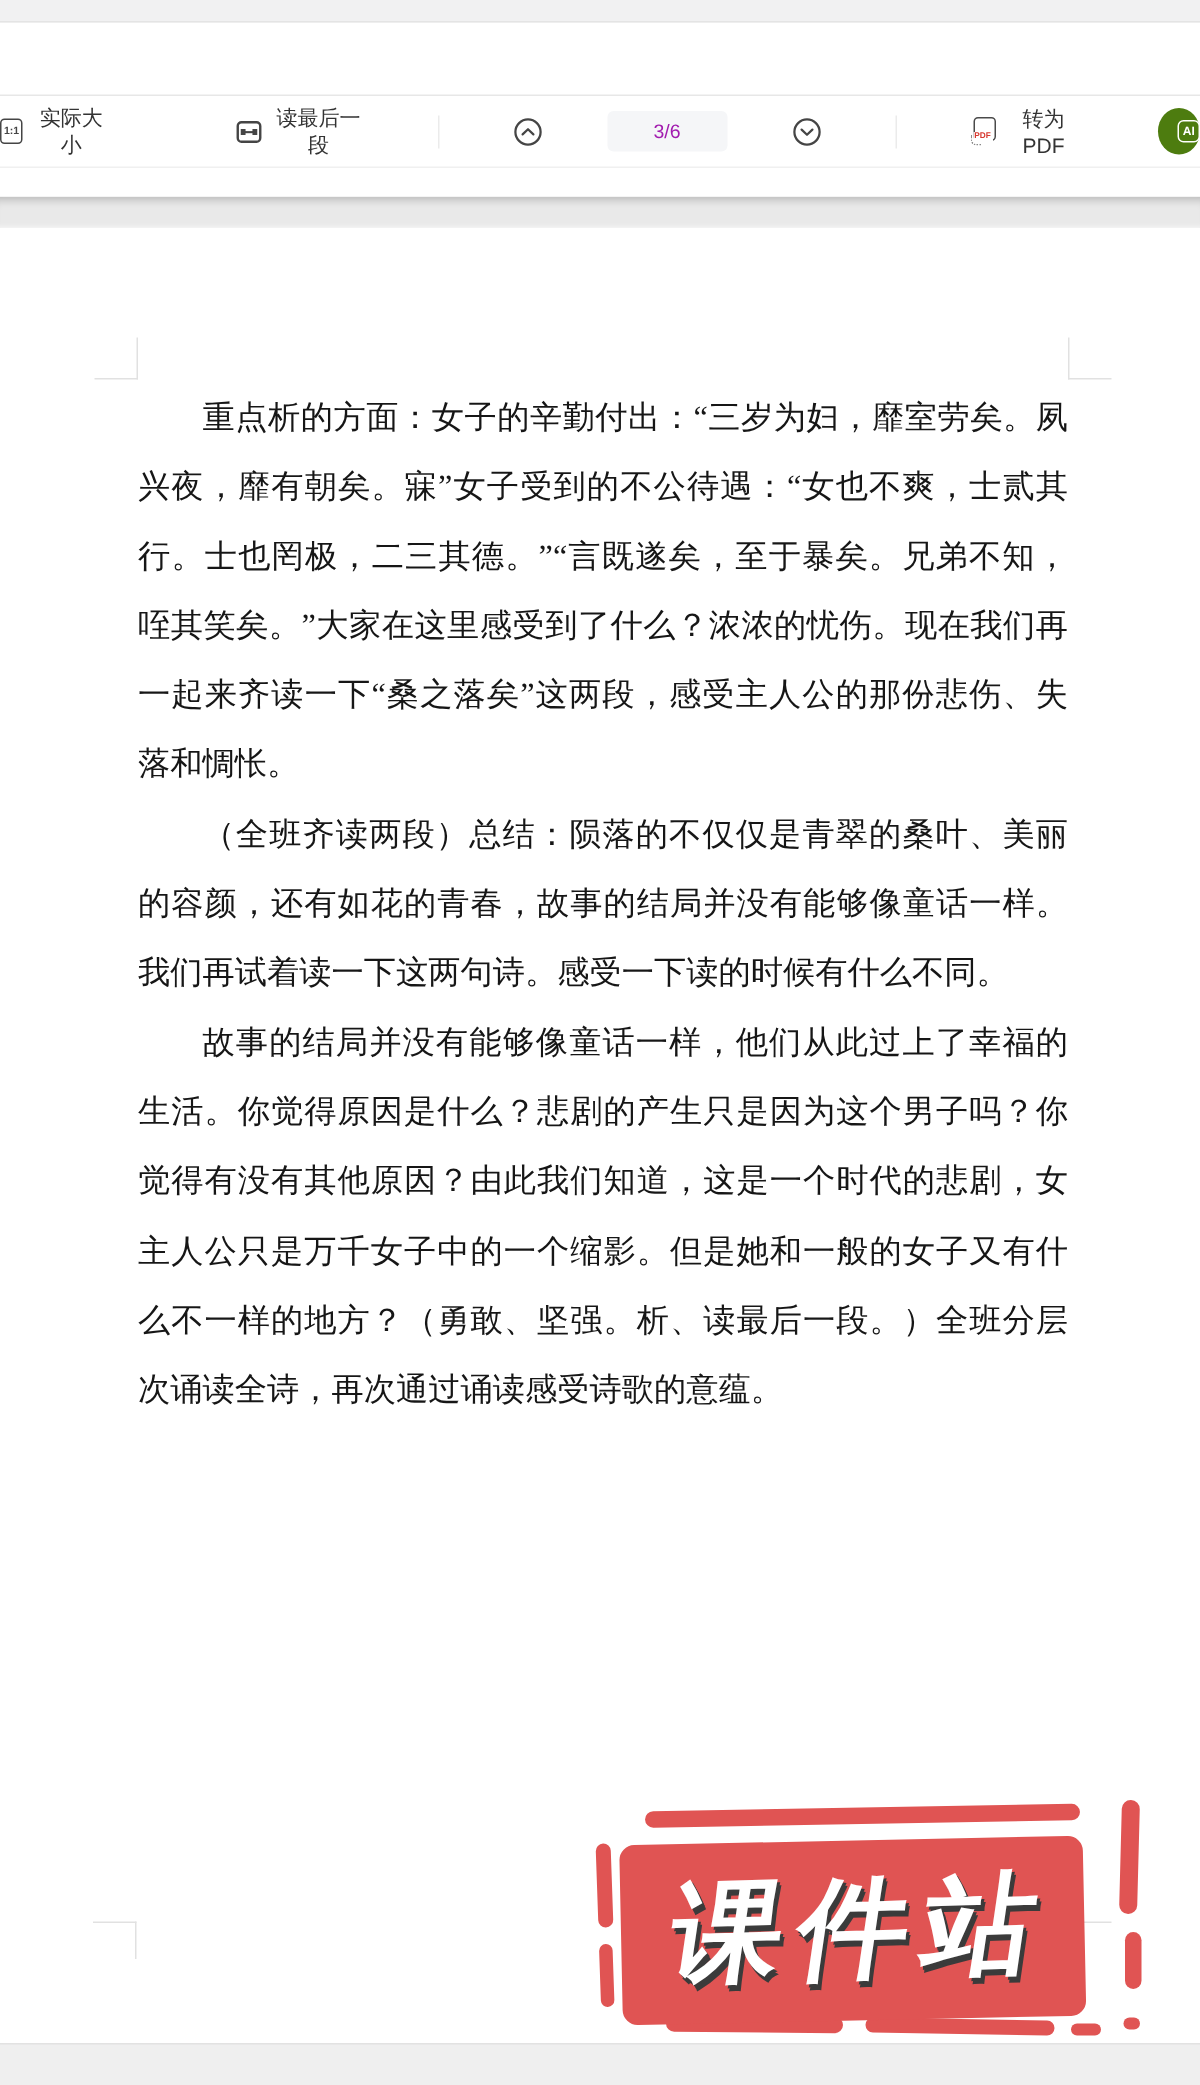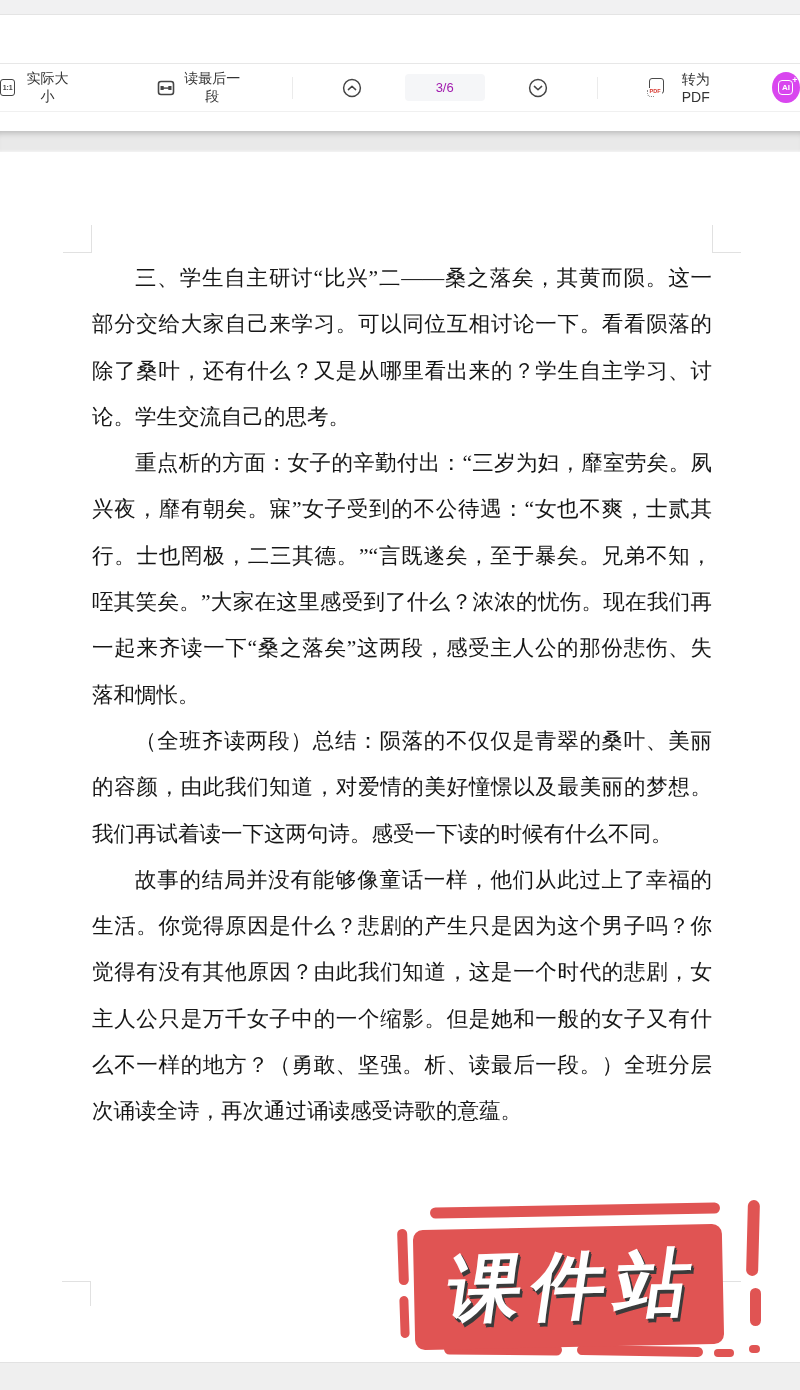--- a/index.html
+++ b/index.html
@@ -40,23 +40,23 @@
   }
   .pdf-icon .curl {
     position:absolute; left:0; bottom:0; width:7px; height:7px;
     border-left:1.5px dotted #8a8a8a; border-bottom:1.5px dotted #8a8a8a; border-bottom-left-radius:4px;
   }
   .pdf-icon .pdf-tag {
     position:absolute; left:2px; bottom:3px; font-size:5.5px; font-weight:bold;
     color:#d7382f; background:#fff; padding:0 1px; letter-spacing:0;
   }
   .ai-btn {
-    width:31px; height:31px; border-radius:50%; background:#d946ef; border:none;
+    width:31px; height:31px; border-radius:50%; background:#4d7c0f; border:none;
     margin-left:18px; cursor:pointer; position:relative;
-    display:flex; align-items:center; justify-content:center;
+    display:flex; align-items:center; justify-content:flex-end;
   }
   .ai-inner {
     width:15px; height:15px; border:1.4px solid #fff; border-radius:4px;
     color:#fff; font-size:8px; font-weight:bold;
     display:flex; align-items:center; justify-content:center; position:relative;
   }
   .ai-inner::after { content:"+"; position:absolute; top:-6px; right:-5px;
     font-size:9px; font-weight:bold; color:#fff; }
   
   .page-gap {
@@ -172,23 +172,22 @@
   <div class="page-gap"></div>
 
   <div class="doc-page"></div>
 
   <span class="corner tl"></span>
   <span class="corner tr"></span>
   <span class="corner bl"></span>
   <span class="corner br"></span>
 
   <div class="doc-text">
-    <p>三、学生自主研讨“比兴”二——桑之落矣，其黄而陨。这一部分交给大家自己来学习。可以同位互相讨论一下。看看陨落的除了桑叶，还有什么？又是从哪里看出来的？学生自主学习、讨论。学生交流自己的思考。</p>
     <p>重点析的方面：女子的辛勤付出：“三岁为妇，靡室劳矣。夙兴夜，靡有朝矣。寐”女子受到的不公待遇：“女也不爽，士贰其行。士也罔极，二三其德。”“言既遂矣，至于暴矣。兄弟不知，咥其笑矣。”大家在这里感受到了什么？浓浓的忧伤。现在我们再一起来齐读一下“桑之落矣”这两段，感受主人公的那份悲伤、失落和惆怅。</p>
-    <p>（全班齐读两段）总结：陨落的不仅仅是青翠的桑叶、美丽的容颜，由此我们知道，对爱情的美好憧憬以及最美丽的梦想。我们再试着读一下这两句诗。感受一下读的时候有什么不同。</p>
+    <p>（全班齐读两段）总结：陨落的不仅仅是青翠的桑叶、美丽的容颜，还有如花的青春，故事的结局并没有能够像童话一样。我们再试着读一下这两句诗。感受一下读的时候有什么不同。</p>
     <p>故事的结局并没有能够像童话一样，他们从此过上了幸福的生活。你觉得原因是什么？悲剧的产生只是因为这个男子吗？你觉得有没有其他原因？由此我们知道，这是一个时代的悲剧，女主人公只是万千女子中的一个缩影。但是她和一般的女子又有什么不一样的地方？（勇敢、坚强。析、读最后一段。）全班分层次诵读全诗，再次通过诵读感受诗歌的意蕴。</p>
   </div>
 
   <div>
     <span class="stamp-piece st-top"></span>
     <span class="stamp-piece st-right1"></span>
     <span class="stamp-piece st-right2"></span>
     <span class="stamp-piece st-left1"></span>
     <span class="stamp-piece st-left2"></span>
     <span class="stamp-piece st-bot1"></span>

